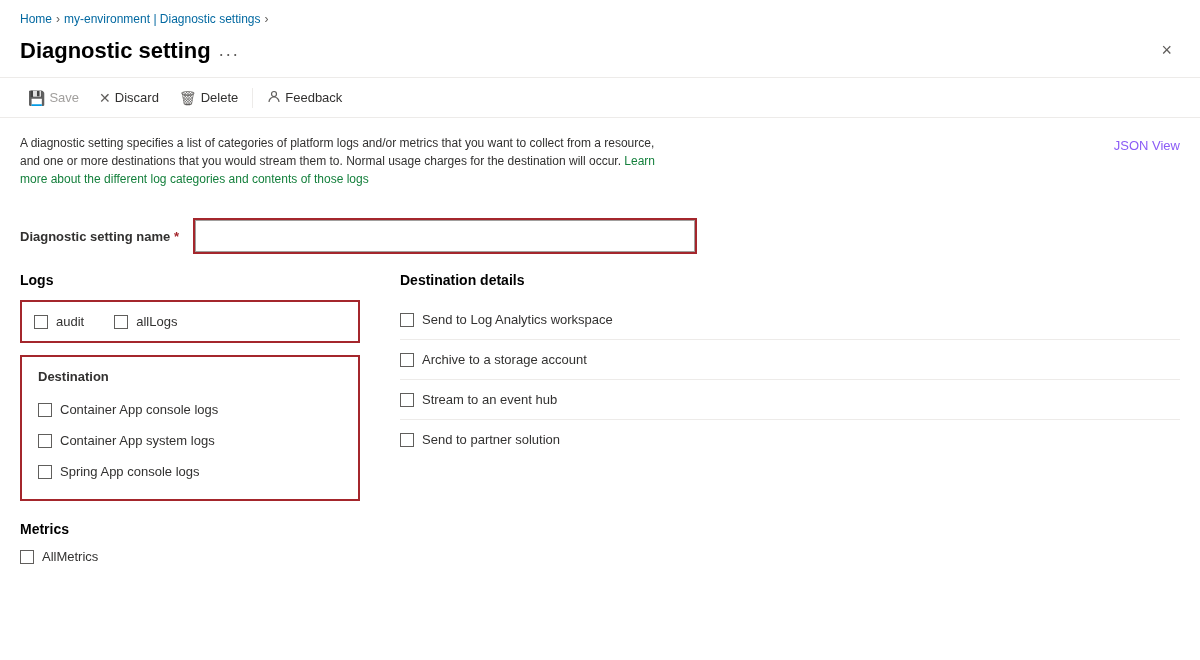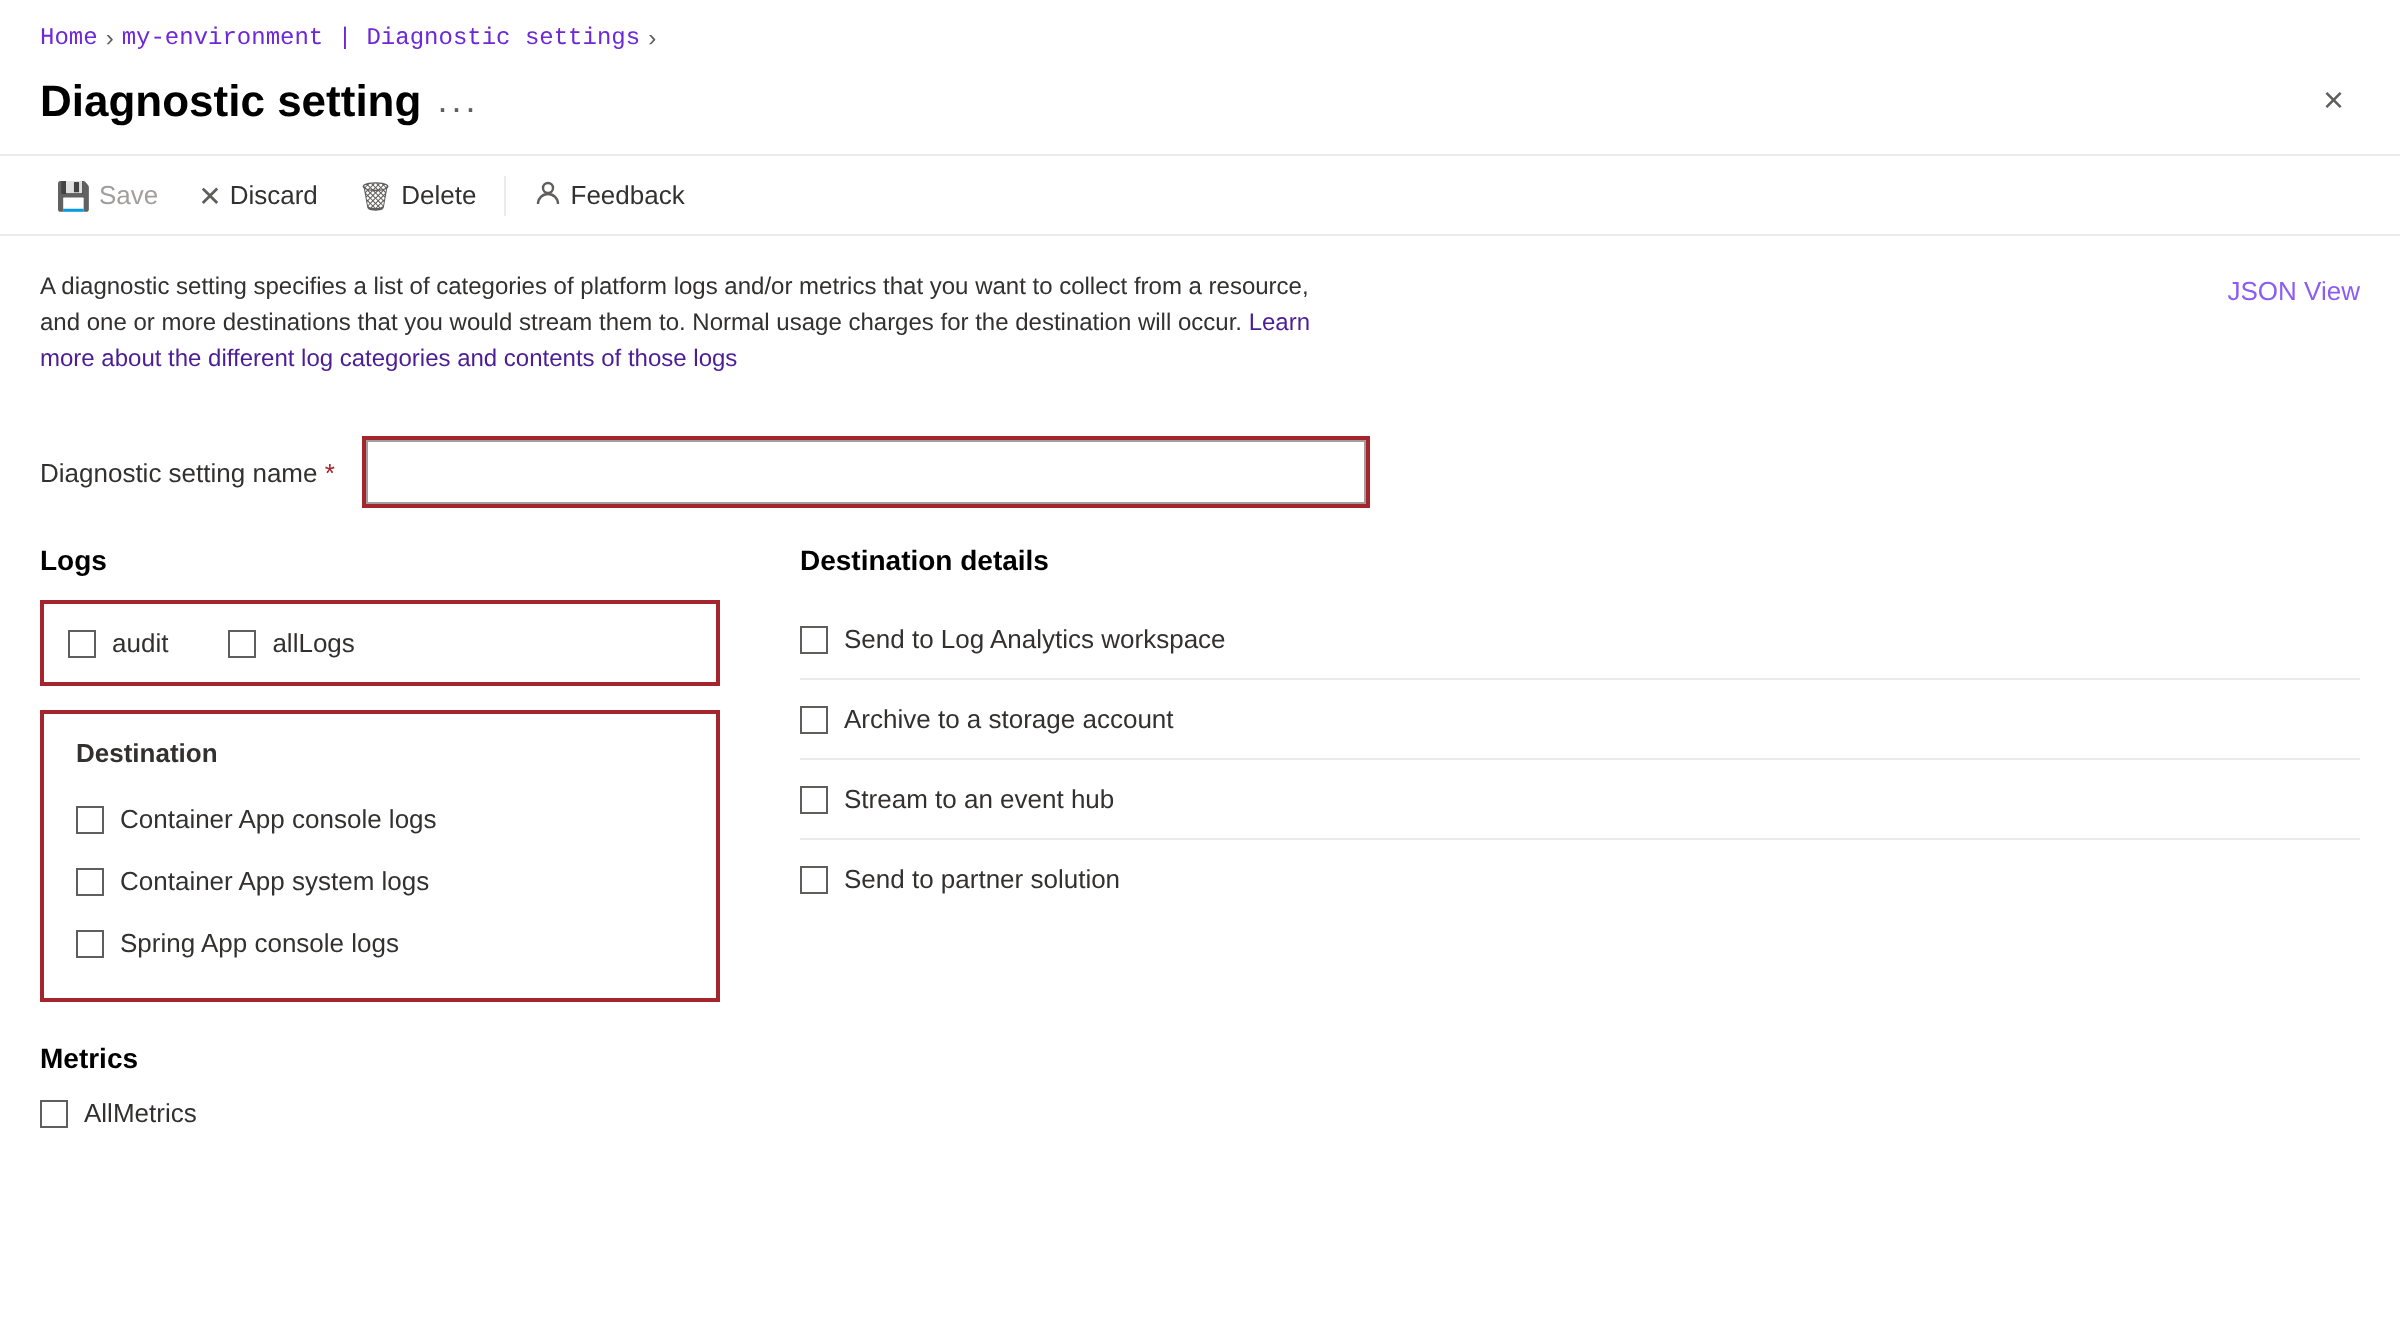--- a/index.html
+++ b/index.html
@@ -15,21 +15,21 @@
     }
     .breadcrumb {
       display: flex;
       align-items: center;
       padding: 12px 20px 6px 20px;
       font-size: 12px;
       color: #0078d4;
       gap: 4px;
     }
     .breadcrumb span { color: #605e5c; }
-    .breadcrumb a { color: #6d28d9; text-decoration: none; font-family: Liberation Mono, monospace; }
+    .breadcrumb a { color: #0369a1; text-decoration: none; }
     .title-row {
       display: flex;
       align-items: center;
       padding: 4px 20px 12px 20px;
       justify-content: space-between;
     }
     .title-left {
       display: flex;
       align-items: center;
       gap: 8px;
@@ -87,39 +87,39 @@
     .content {
       padding: 16px 20px;
     }
     .description {
       font-size: 12px;
       color: #323130;
       line-height: 1.5;
       max-width: 760px;
       margin-bottom: 32px;
     }
-    .description a { color: #4c1d95; text-decoration: none; }
+    .description a { color: #15803d; text-decoration: none; }
     .json-view-link {
       position: absolute;
       top: 138px;
       right: 20px;
       color: #8b5cf6;
       font-size: 13px;
       cursor: pointer;
       text-decoration: none;
     }
     .setting-name-row {
       display: flex;
       align-items: center;
       gap: 16px;
       margin-bottom: 20px;
     }
     .setting-name-label {
       font-size: 13px;
-      font-weight: 400;
+      font-weight: 700;
       white-space: nowrap;
     }
     .required-star { color: #a4262c; }
     .setting-name-input {
       width: 500px;
       height: 32px;
       border: 1px solid #a19f9d;
       padding: 0 8px;
       font-size: 13px;
       outline: none;

